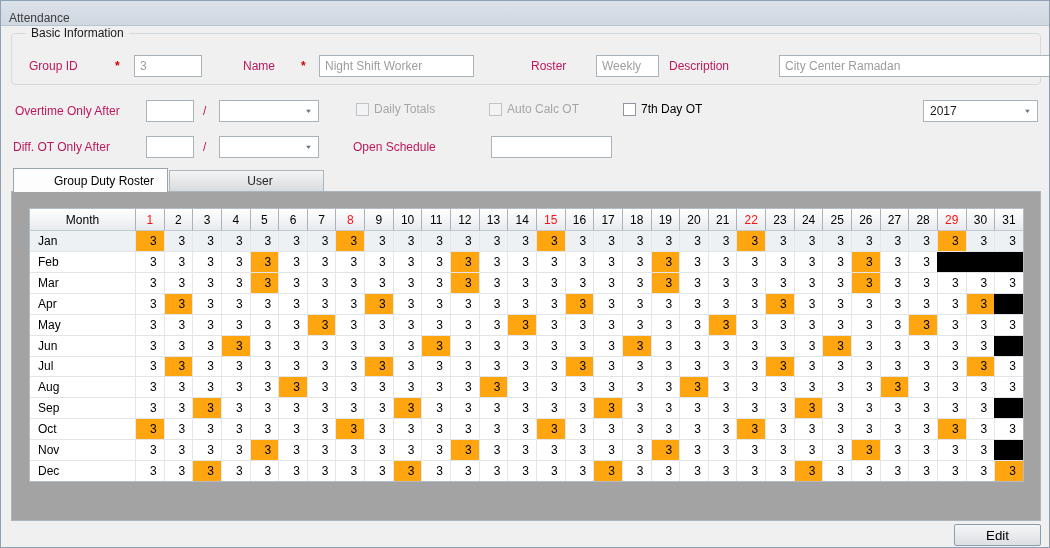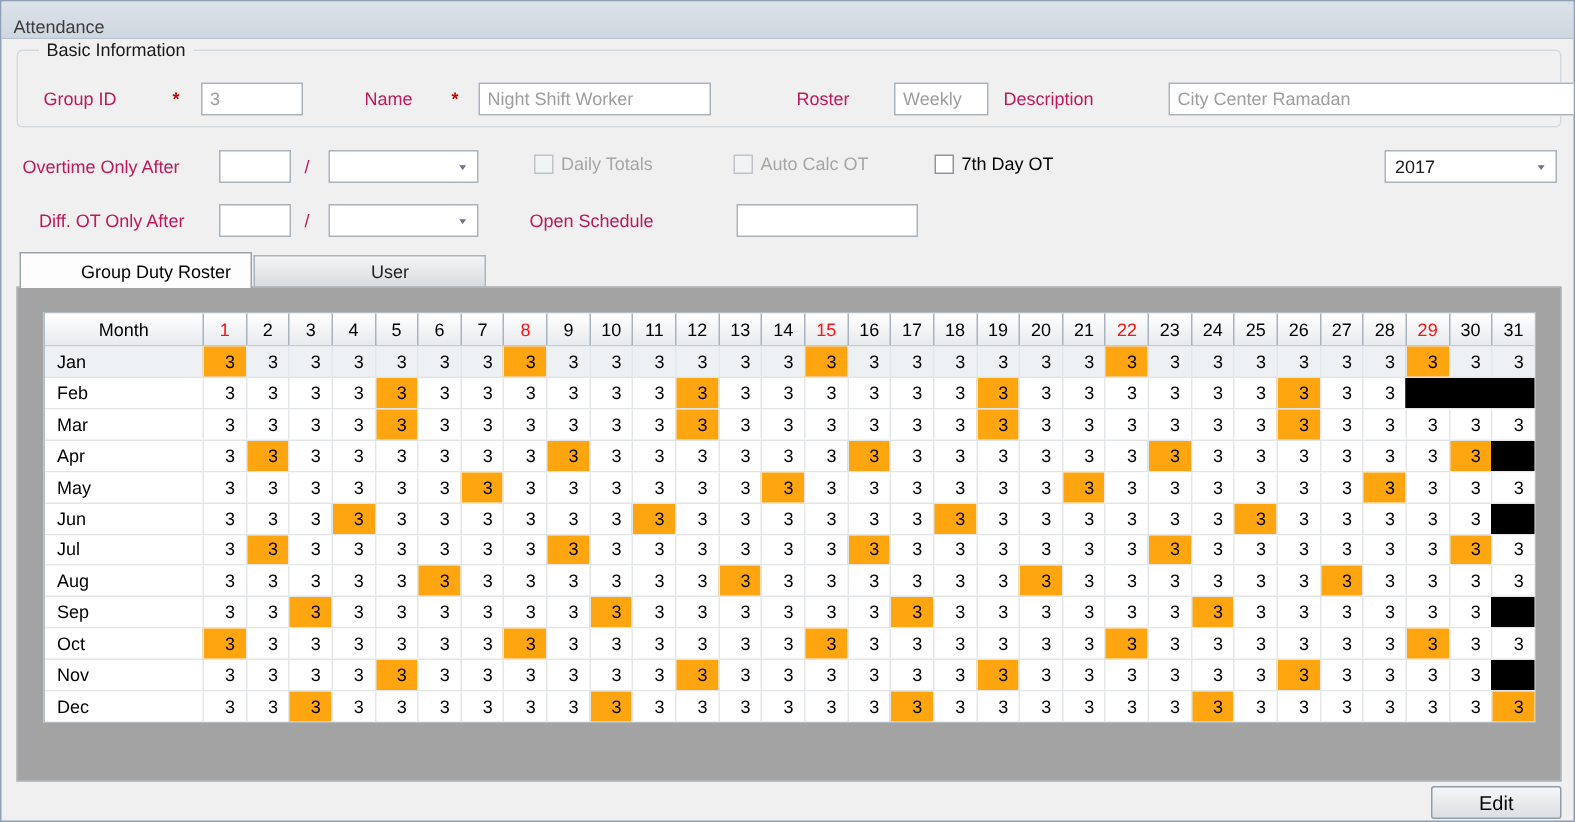--- a/index.html
+++ b/index.html
@@ -111,21 +111,21 @@
   </div>
   <div class="chk" style="left:622px; top:101px;">
     <span class="box"></span>
     <span>7th Day OT</span>
   </div>
   <div class="combo" style="left:922px; top:99px; width:115px;">
     <span>2017</span>
     <span class="arrow"></span>
   </div>
 
-  <span class="lbl" style="left:25px; top:139px;">Diff. OT Only After</span>
+  <span class="lbl" style="left:12px; top:139px;">Diff. OT Only After</span>
   <input class="tb" style="left: 145px; top: 135px; width: 48px;" value="">
   <span class="lbl" style="left:202px; top:139px;">/</span>
   <div class="combo" style="left:218px; top:135px; width:100px;">
     <span></span>
     <span class="arrow"></span>
   </div>
   <span class="lbl" style="left:352px; top:139px;">Open Schedule</span>
   <input class="tb" style="left: 490px; top: 135px; width: 121px;" value="">
 
   <div class="tabs">

